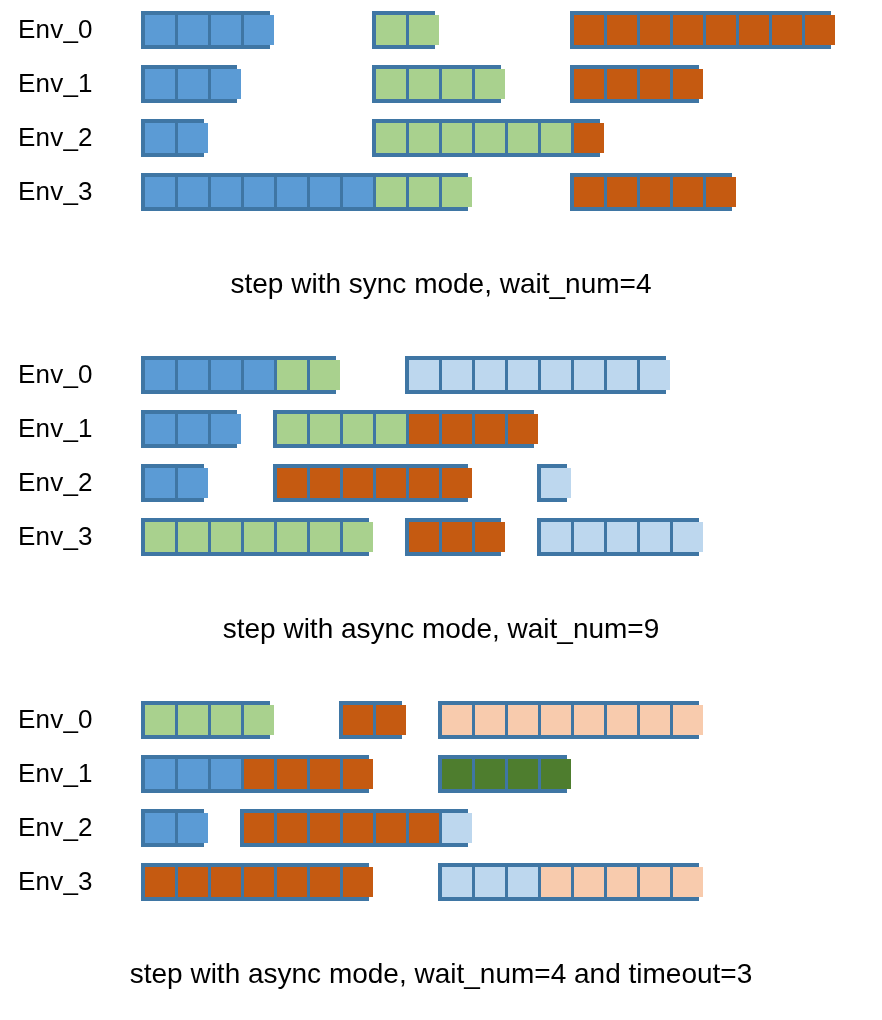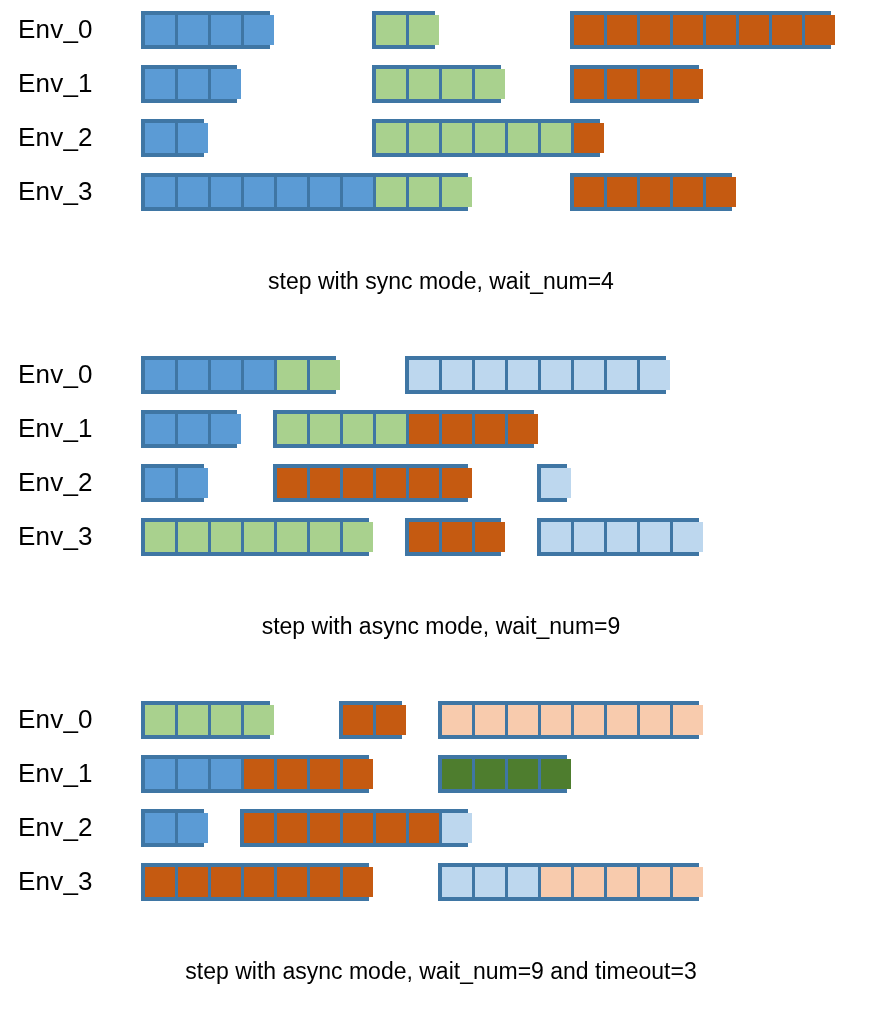--- a/index.html
+++ b/index.html
@@ -79,21 +79,21 @@
   .c-lightblue  { background: #bdd7ee; }
   .c-green      { background: #a9d18e; }
   .c-darkgreen  { background: #4e7d2e; }
   .c-orange     { background: #c55a11; }
   .c-lightorange{ background: #f8cbad; }
 
   .caption {
     position: relative;
     width: 882px;
     text-align: center;
-    font-size: 23px;
+    font-size: 28px;
     color: #000000;
     white-space: nowrap;
   }
 </style>
 </head>
 <body>
 
 <div class="diagram">
 
 <div class="section" style="top: 6px;">
@@ -361,15 +361,15 @@
             <div class="cell c-lightblue" style="width: 30px; flex: 0 0 30px;"></div>
             <div class="cell c-lightblue" style="width: 30px; flex: 0 0 30px;"></div>
             <div class="cell c-lightorange" style="width: 30px; flex: 0 0 30px;"></div>
             <div class="cell c-lightorange" style="width: 30px; flex: 0 0 30px;"></div>
             <div class="cell c-lightorange" style="width: 30px; flex: 0 0 30px;"></div>
             <div class="cell c-lightorange" style="width: 30px; flex: 0 0 30px;"></div>
             <div class="cell c-lightorange" style="width: 30px; flex: 0 0 30px;"></div>
           </div>
         </div>
       </div>
-      <div class="caption" style="position: absolute; top: 262px;">step with async mode, wait_num=9 and timeout=3</div>
+      <div class="caption" style="position: absolute; top: 262px;">step with async mode, wait_num=4 and timeout=3</div>
     </div>
   </div>
 
 </body></html>

